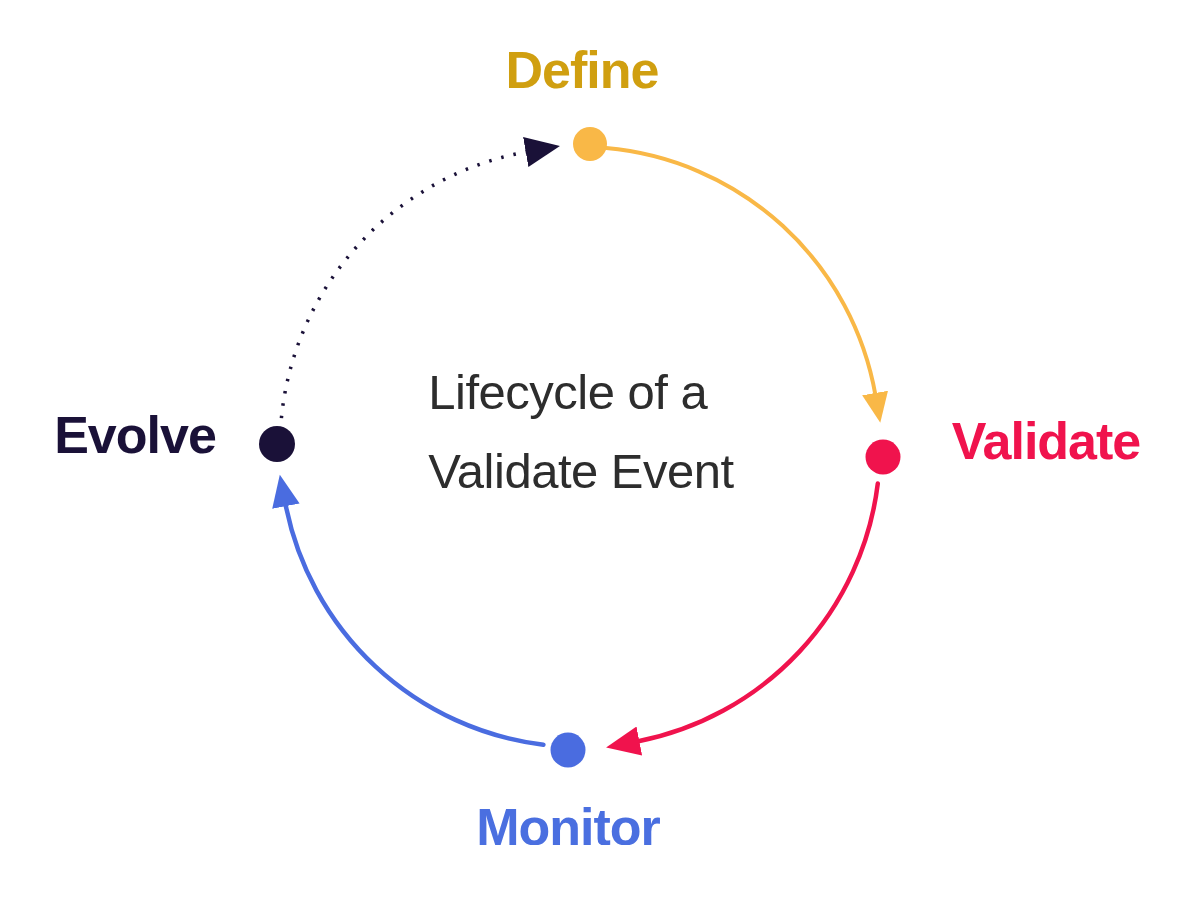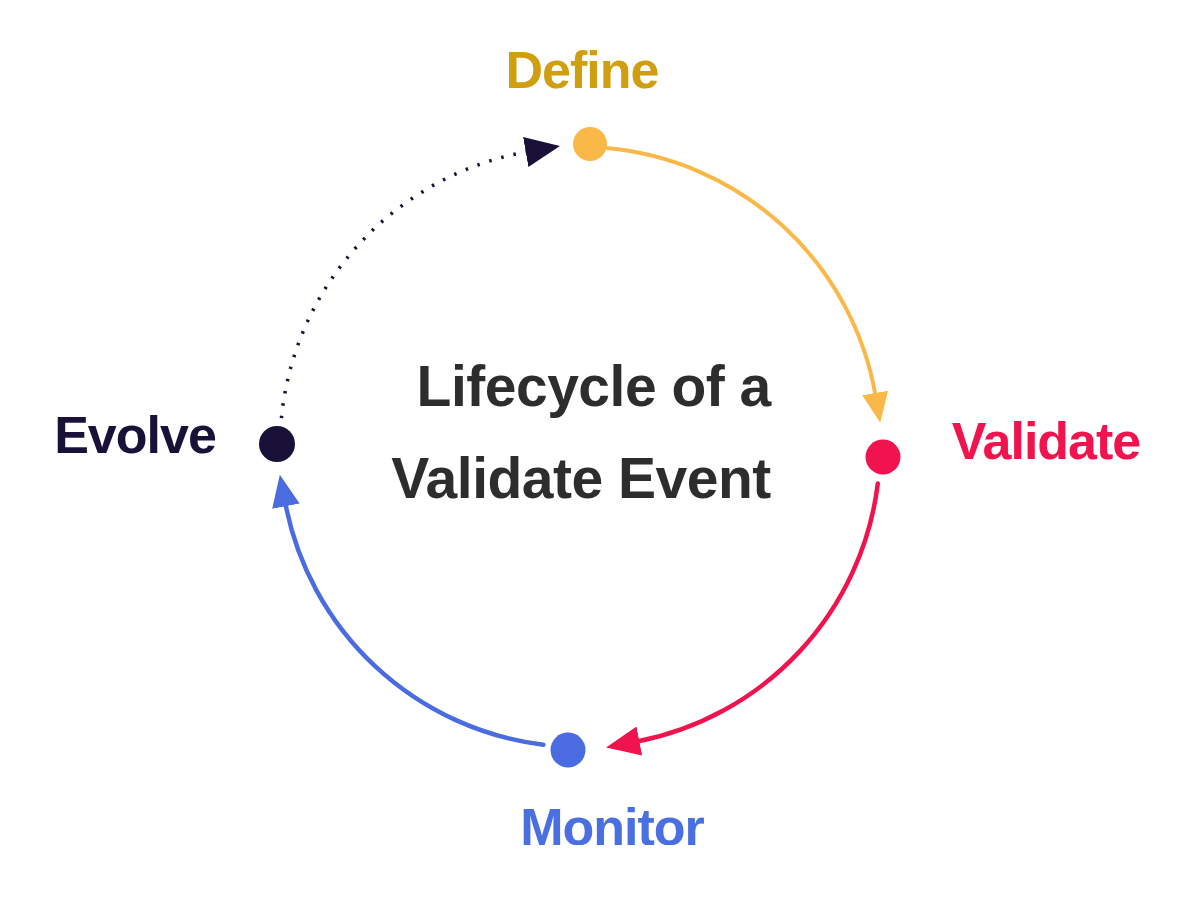--- a/index.html
+++ b/index.html
@@ -33,32 +33,32 @@
   .node-label {
     position: absolute;
     transform: translate(-50%, -50%);
     font-size: 52px;
     font-weight: bold;
     letter-spacing: -1px;
     white-space: nowrap;
   }
   .lbl-define   { left: 582px;  top: 70px;  }
   .lbl-validate { left: 1046px; top: 441px; }
-  .lbl-monitor  { left: 612px;  top: 827px; }
+  .lbl-monitor  { left: 568px;  top: 827px; }
   .lbl-evolve   { left: 135px;  top: 435px; }
   .center-title {
     position: absolute;
     left: 581px;
     top: 432px;
     transform: translate(-50%, -50%);
-    font-size: 57px;
-    font-weight: bold;
+    font-size: 49px;
+    font-weight: normal;
     letter-spacing: -0.5px;
     line-height: 1.62;
-    text-align: right;
+    text-align: left;
     white-space: nowrap;
   }
 </style>
 </head>
 <body>
 
 <div class="canvas">
 
   <svg class="diagram-svg" viewBox="0 0 1201 901">
     <defs>

